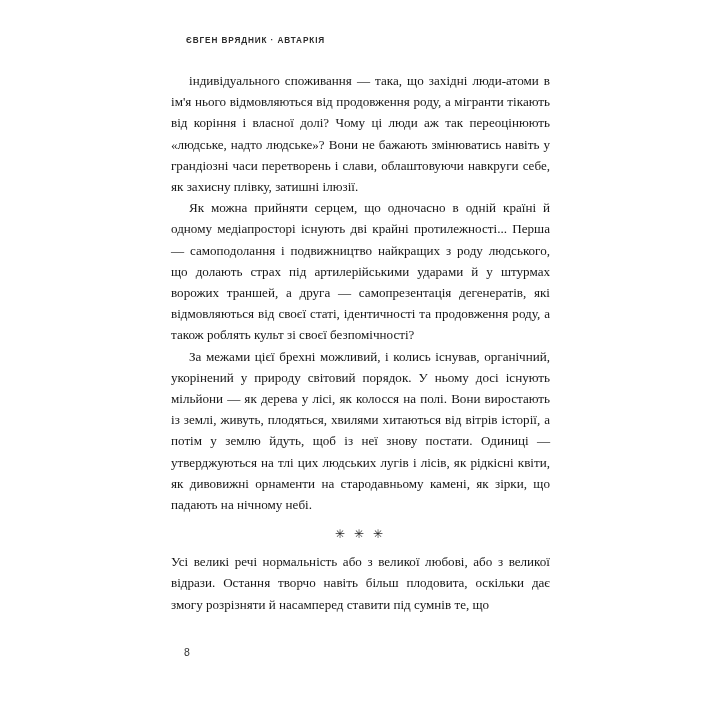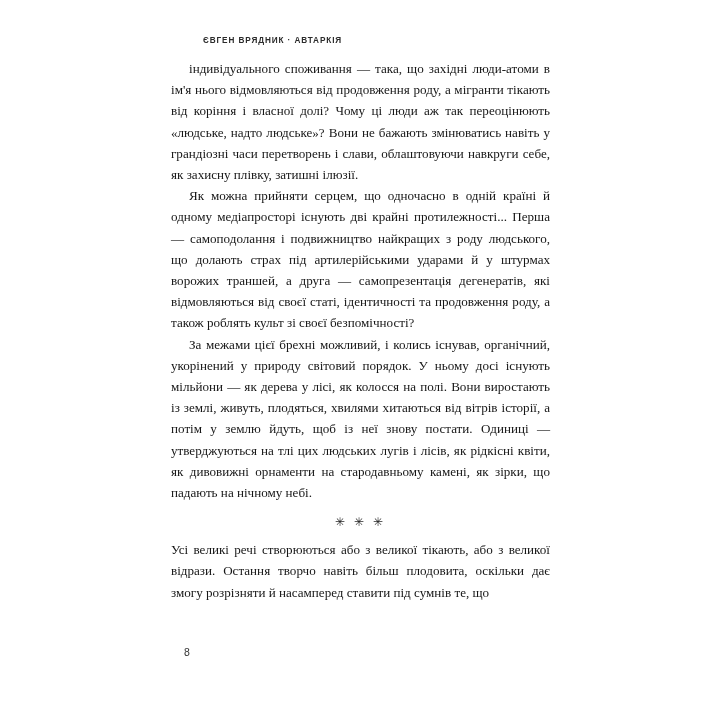--- a/index.html
+++ b/index.html
@@ -27,28 +27,27 @@
   .running-head {
     position: absolute;
     left: 186px;
     top: 36px;
     font-family: "Liberation Sans", "DejaVu Sans", sans-serif;
     font-size: 8.2px;
     letter-spacing: 0.9px;
     color: #2b2b2b;
     font-weight: 600;
     white-space: nowrap;
-    margin-left: 17px;
   }
 
   
   .text-block {
     position: absolute;
     left: 171px;
-    top: 58px;
+    top: 70px;
     width: 379px;
   }
 
   .para {
     margin: 0;
     text-align: justify;
     text-justify: inter-word;
     font-size: 13.1px;
     line-height: 21.2px;
     text-indent: 18px;
@@ -93,19 +92,19 @@
 
     <p class="para">індивідуального споживання — така, що західні люди-атоми в ім'я нього відмовляються від продовження роду, а мігранти тікають від коріння і власної долі? Чому ці люди аж так переоцінюють «людське, надто людське»? Вони не бажають змінюватись навіть у грандіозні часи перетворень і слави, облаштовуючи навкруги себе, як захисну плівку, затишні ілюзії.</p>
 
     <p class="para">Як можна прийняти серцем, що одночасно в одній країні й одному медіапросторі існують дві крайні протилежності... Перша — самоподолання і подвижництво найкращих з роду людського, що долають страх під артилерійськими ударами й у штурмах ворожих траншей, а друга — самопрезентація дегенератів, які відмовляються від своєї статі, ідентичності та продовження роду, а також роблять культ зі своєї безпомічності?</p>
 
     <p class="para">За межами цієї брехні можливий, і колись існував, органічний, укорінений у природу світовий порядок. У ньому досі існують мільйони — як дерева у лісі, як колосся на полі. Вони виростають із землі, живуть, плодяться, хвилями хитаються від вітрів історії, а потім у землю йдуть, щоб із неї знову постати. Одиниці — утверджуються на тлі цих людських лугів і лісів, як рідкісні квіти, як дивовижні орнаменти на стародавньому камені, як зірки, що падають на нічному небі.</p>
 
 
     <div class="separator">✳ ✳ ✳</div>
 
-    <p class="para no-indent">Усі великі речі створюються або з великої тікають, або з великої відрази. Остання творчо навіть більш плодовита, оскільки дає змогу розрізняти й насамперед ставити під сумнів те, що</p>
+    <p class="para no-indent">Усі великі речі нормальність або з великої любові, або з великої відрази. Остання творчо навіть більш плодовита, оскільки дає змогу розрізняти й насамперед ставити під сумнів те, що</p>
 
   </div>
 
   <div class="folio">8</div>
 
 </div>
 
 </body></html>

